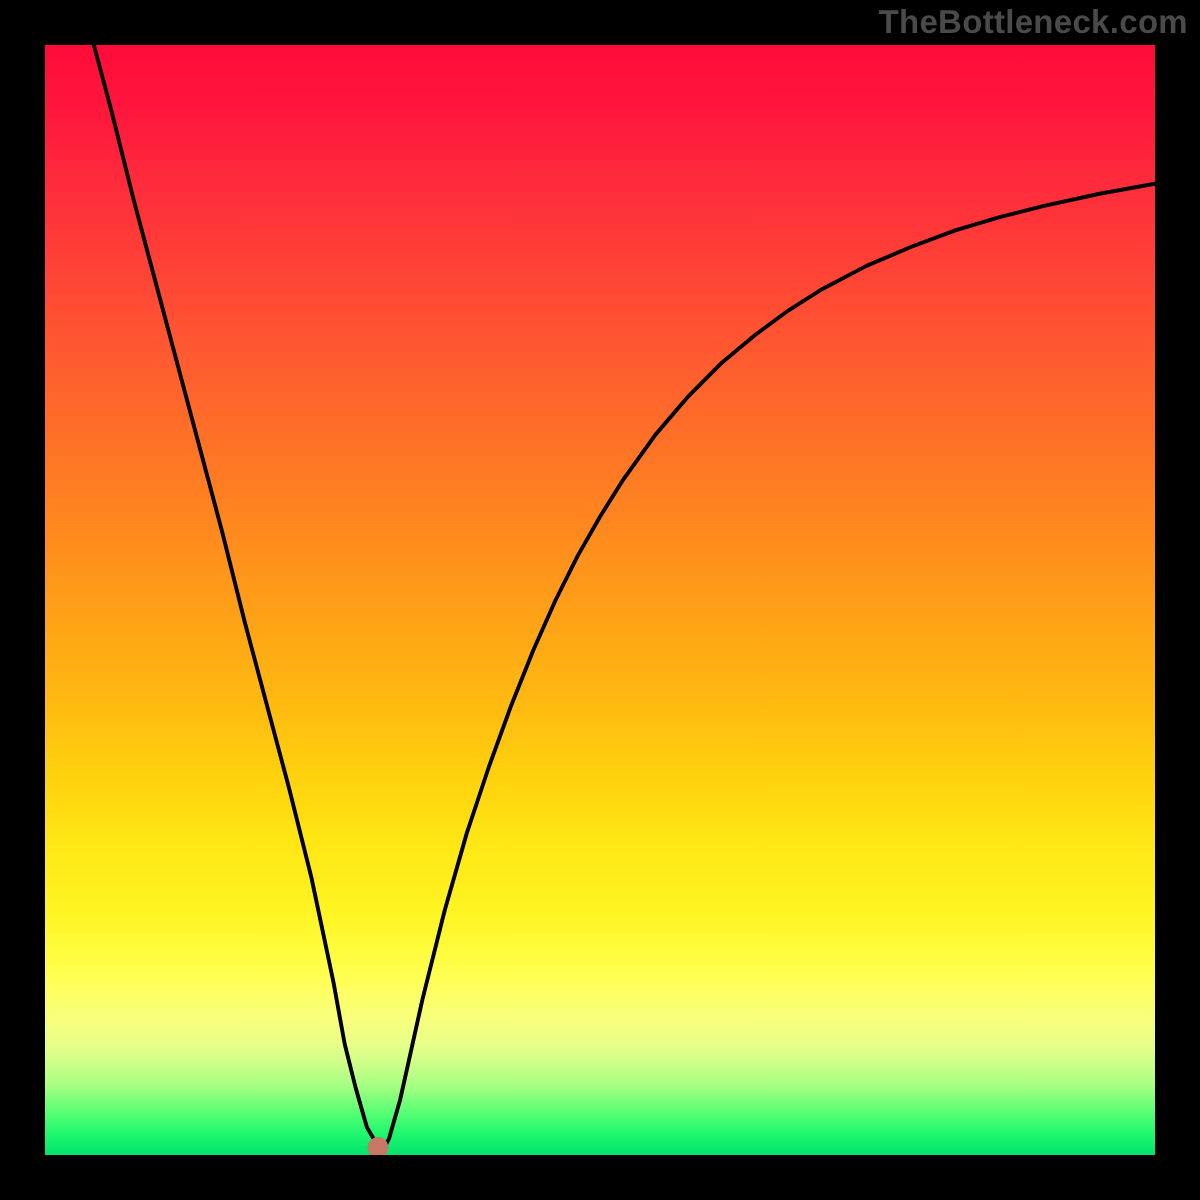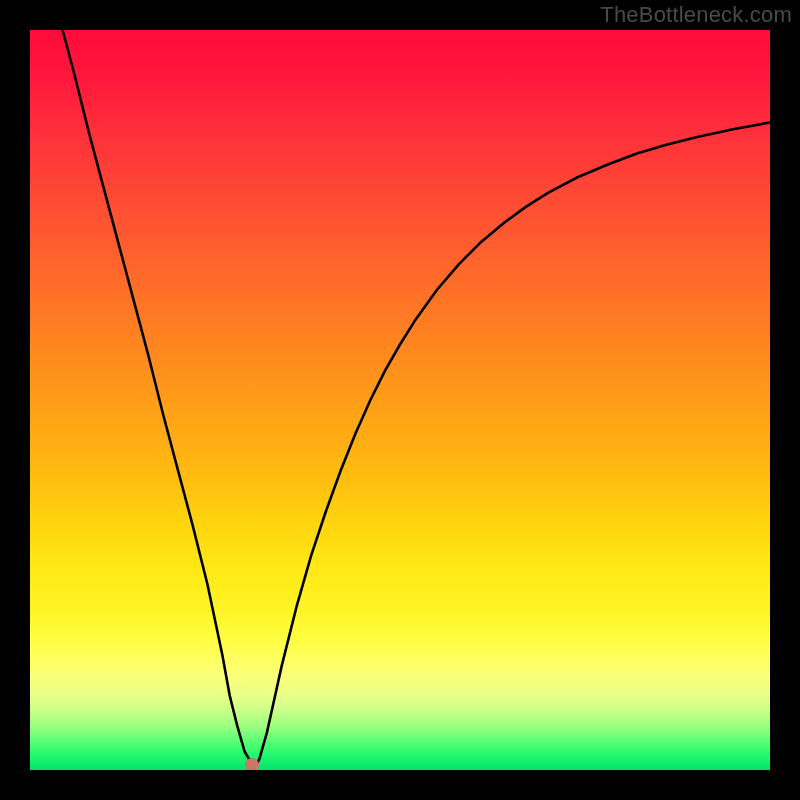--- a/index.html
+++ b/index.html
@@ -11,21 +11,21 @@
     position: relative;
     overflow: hidden;
     font-family: Arial, Helvetica, sans-serif;
   }
   .watermark {
     position: absolute;
     top: 2px;
     right: 8px;
     color: #4a4a4a;
     font-size: 22px;
-    font-weight: 400;
+    font-weight: 700;
     letter-spacing: 0.2px;
     z-index: 10;
   }
   .plot-area {
     position: absolute;
     left: 30px;
     top: 30px;
     width: 740px;
     height: 740px;
     overflow: hidden;

